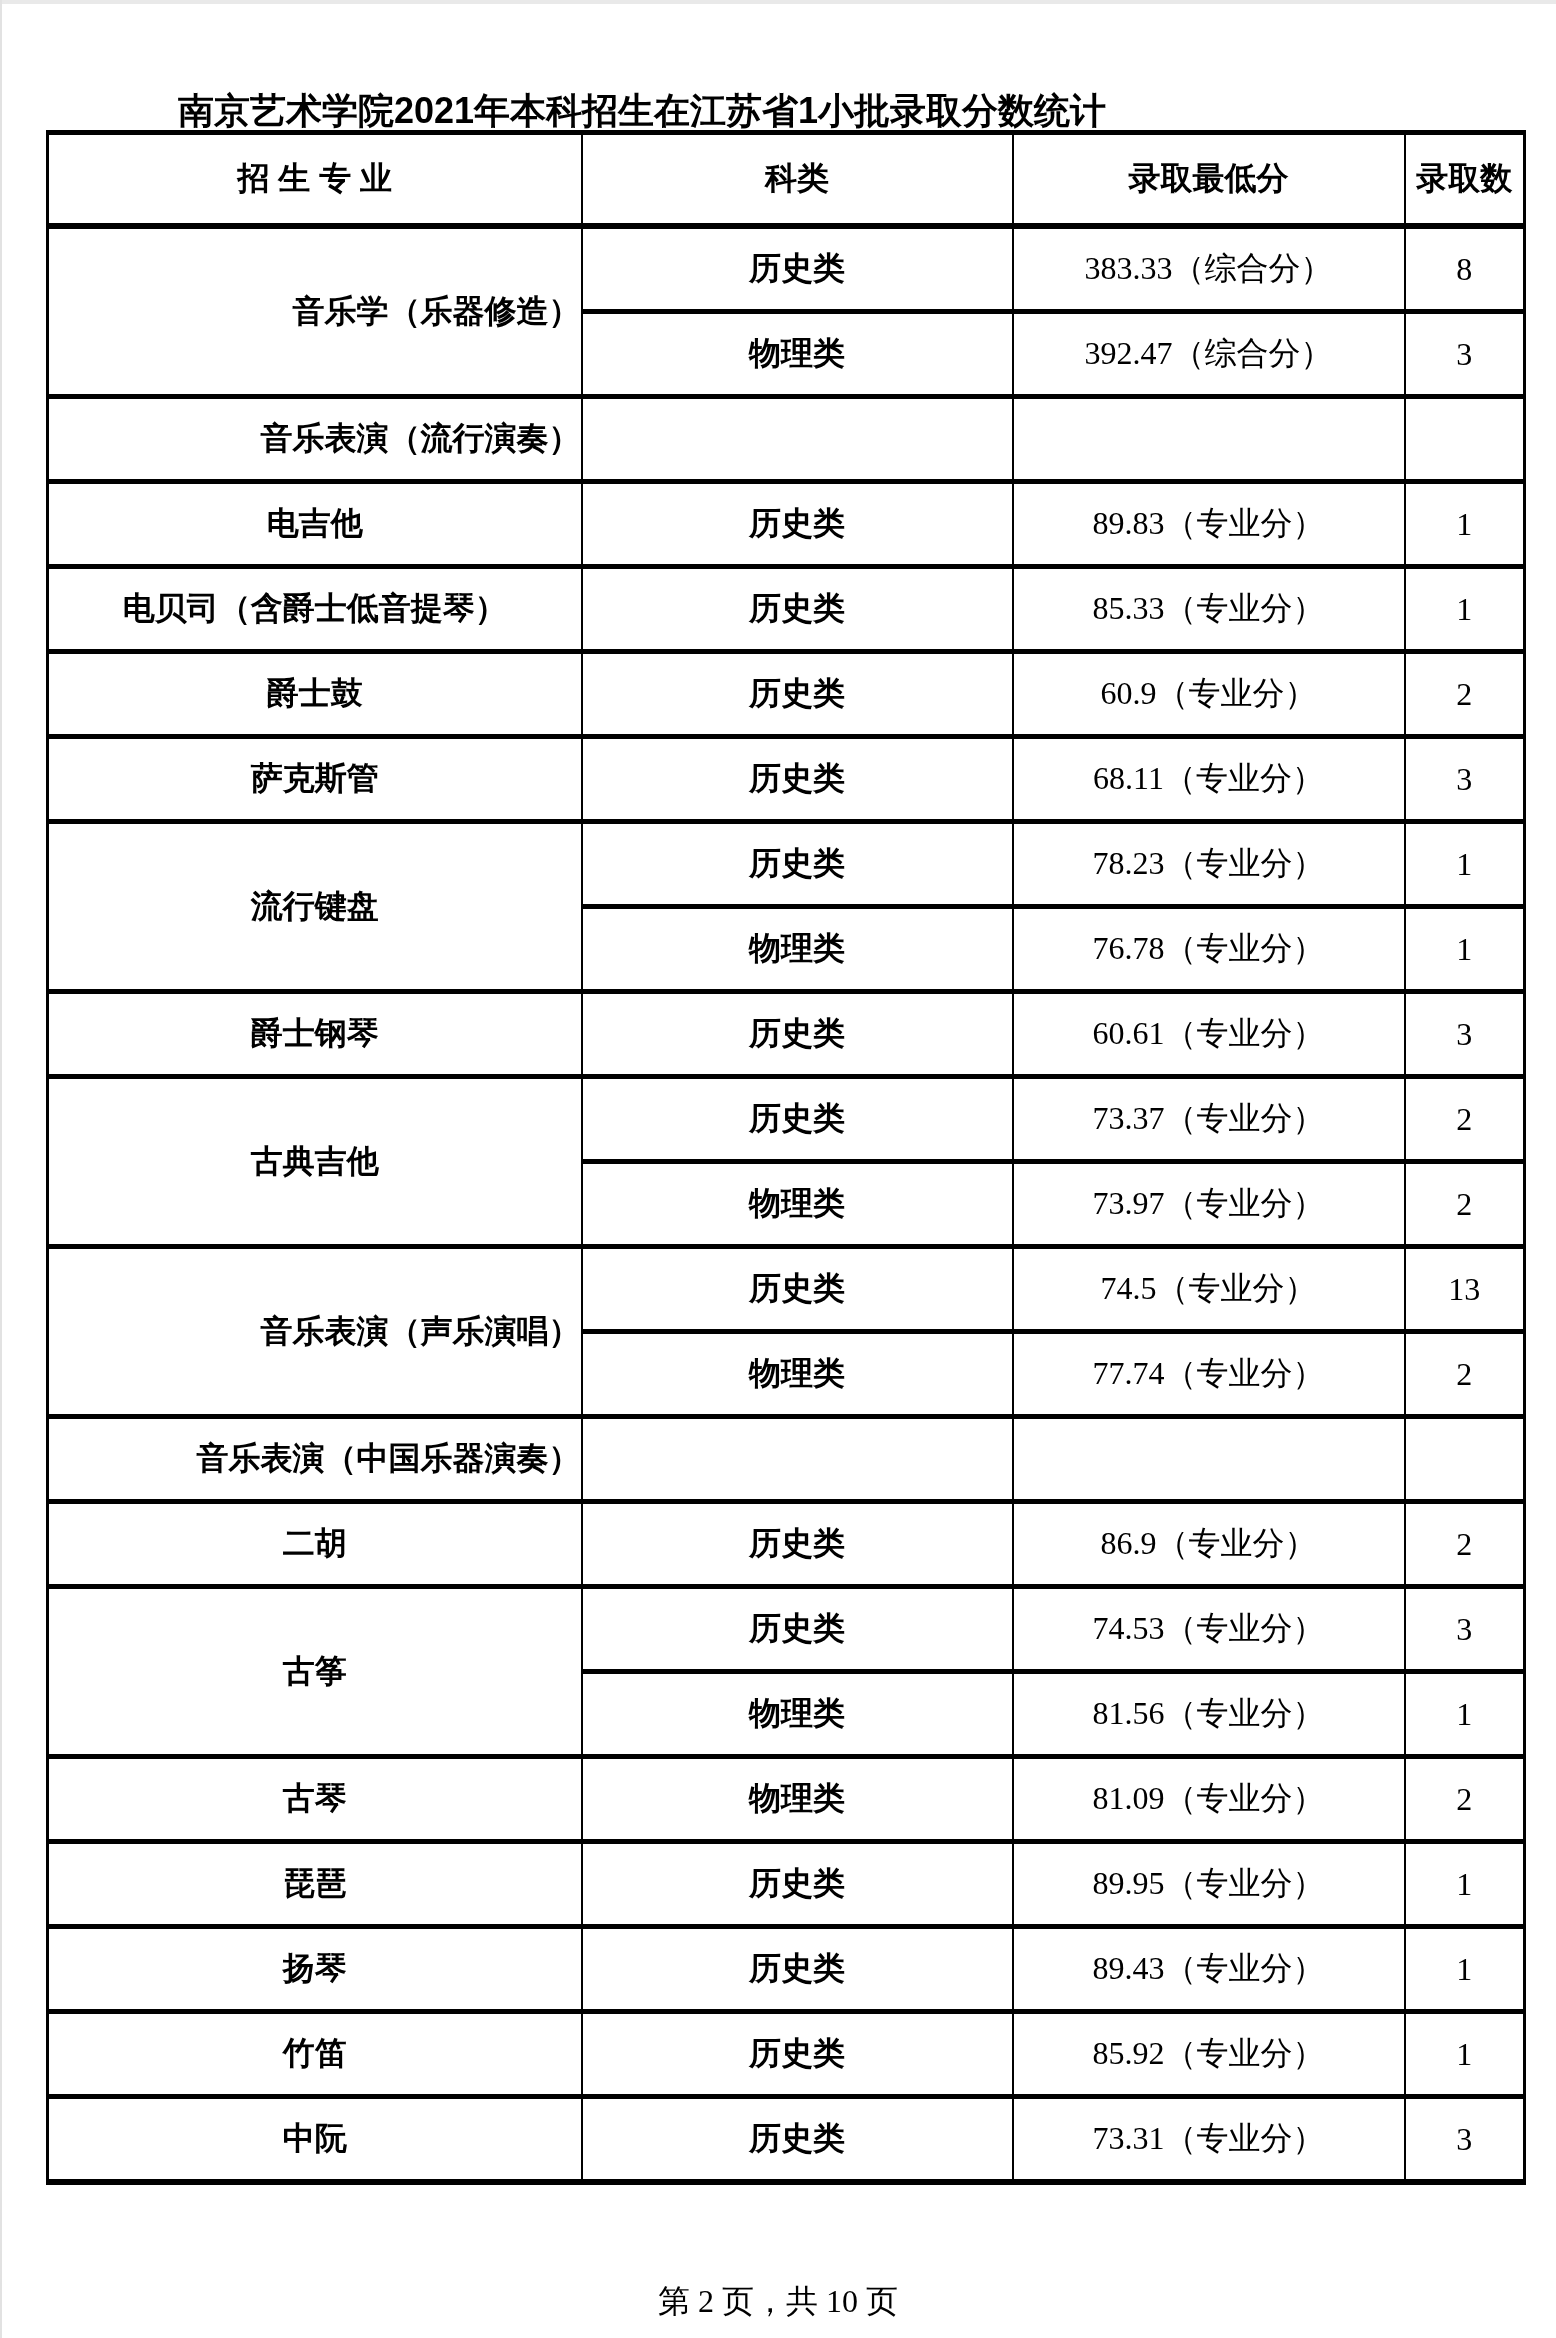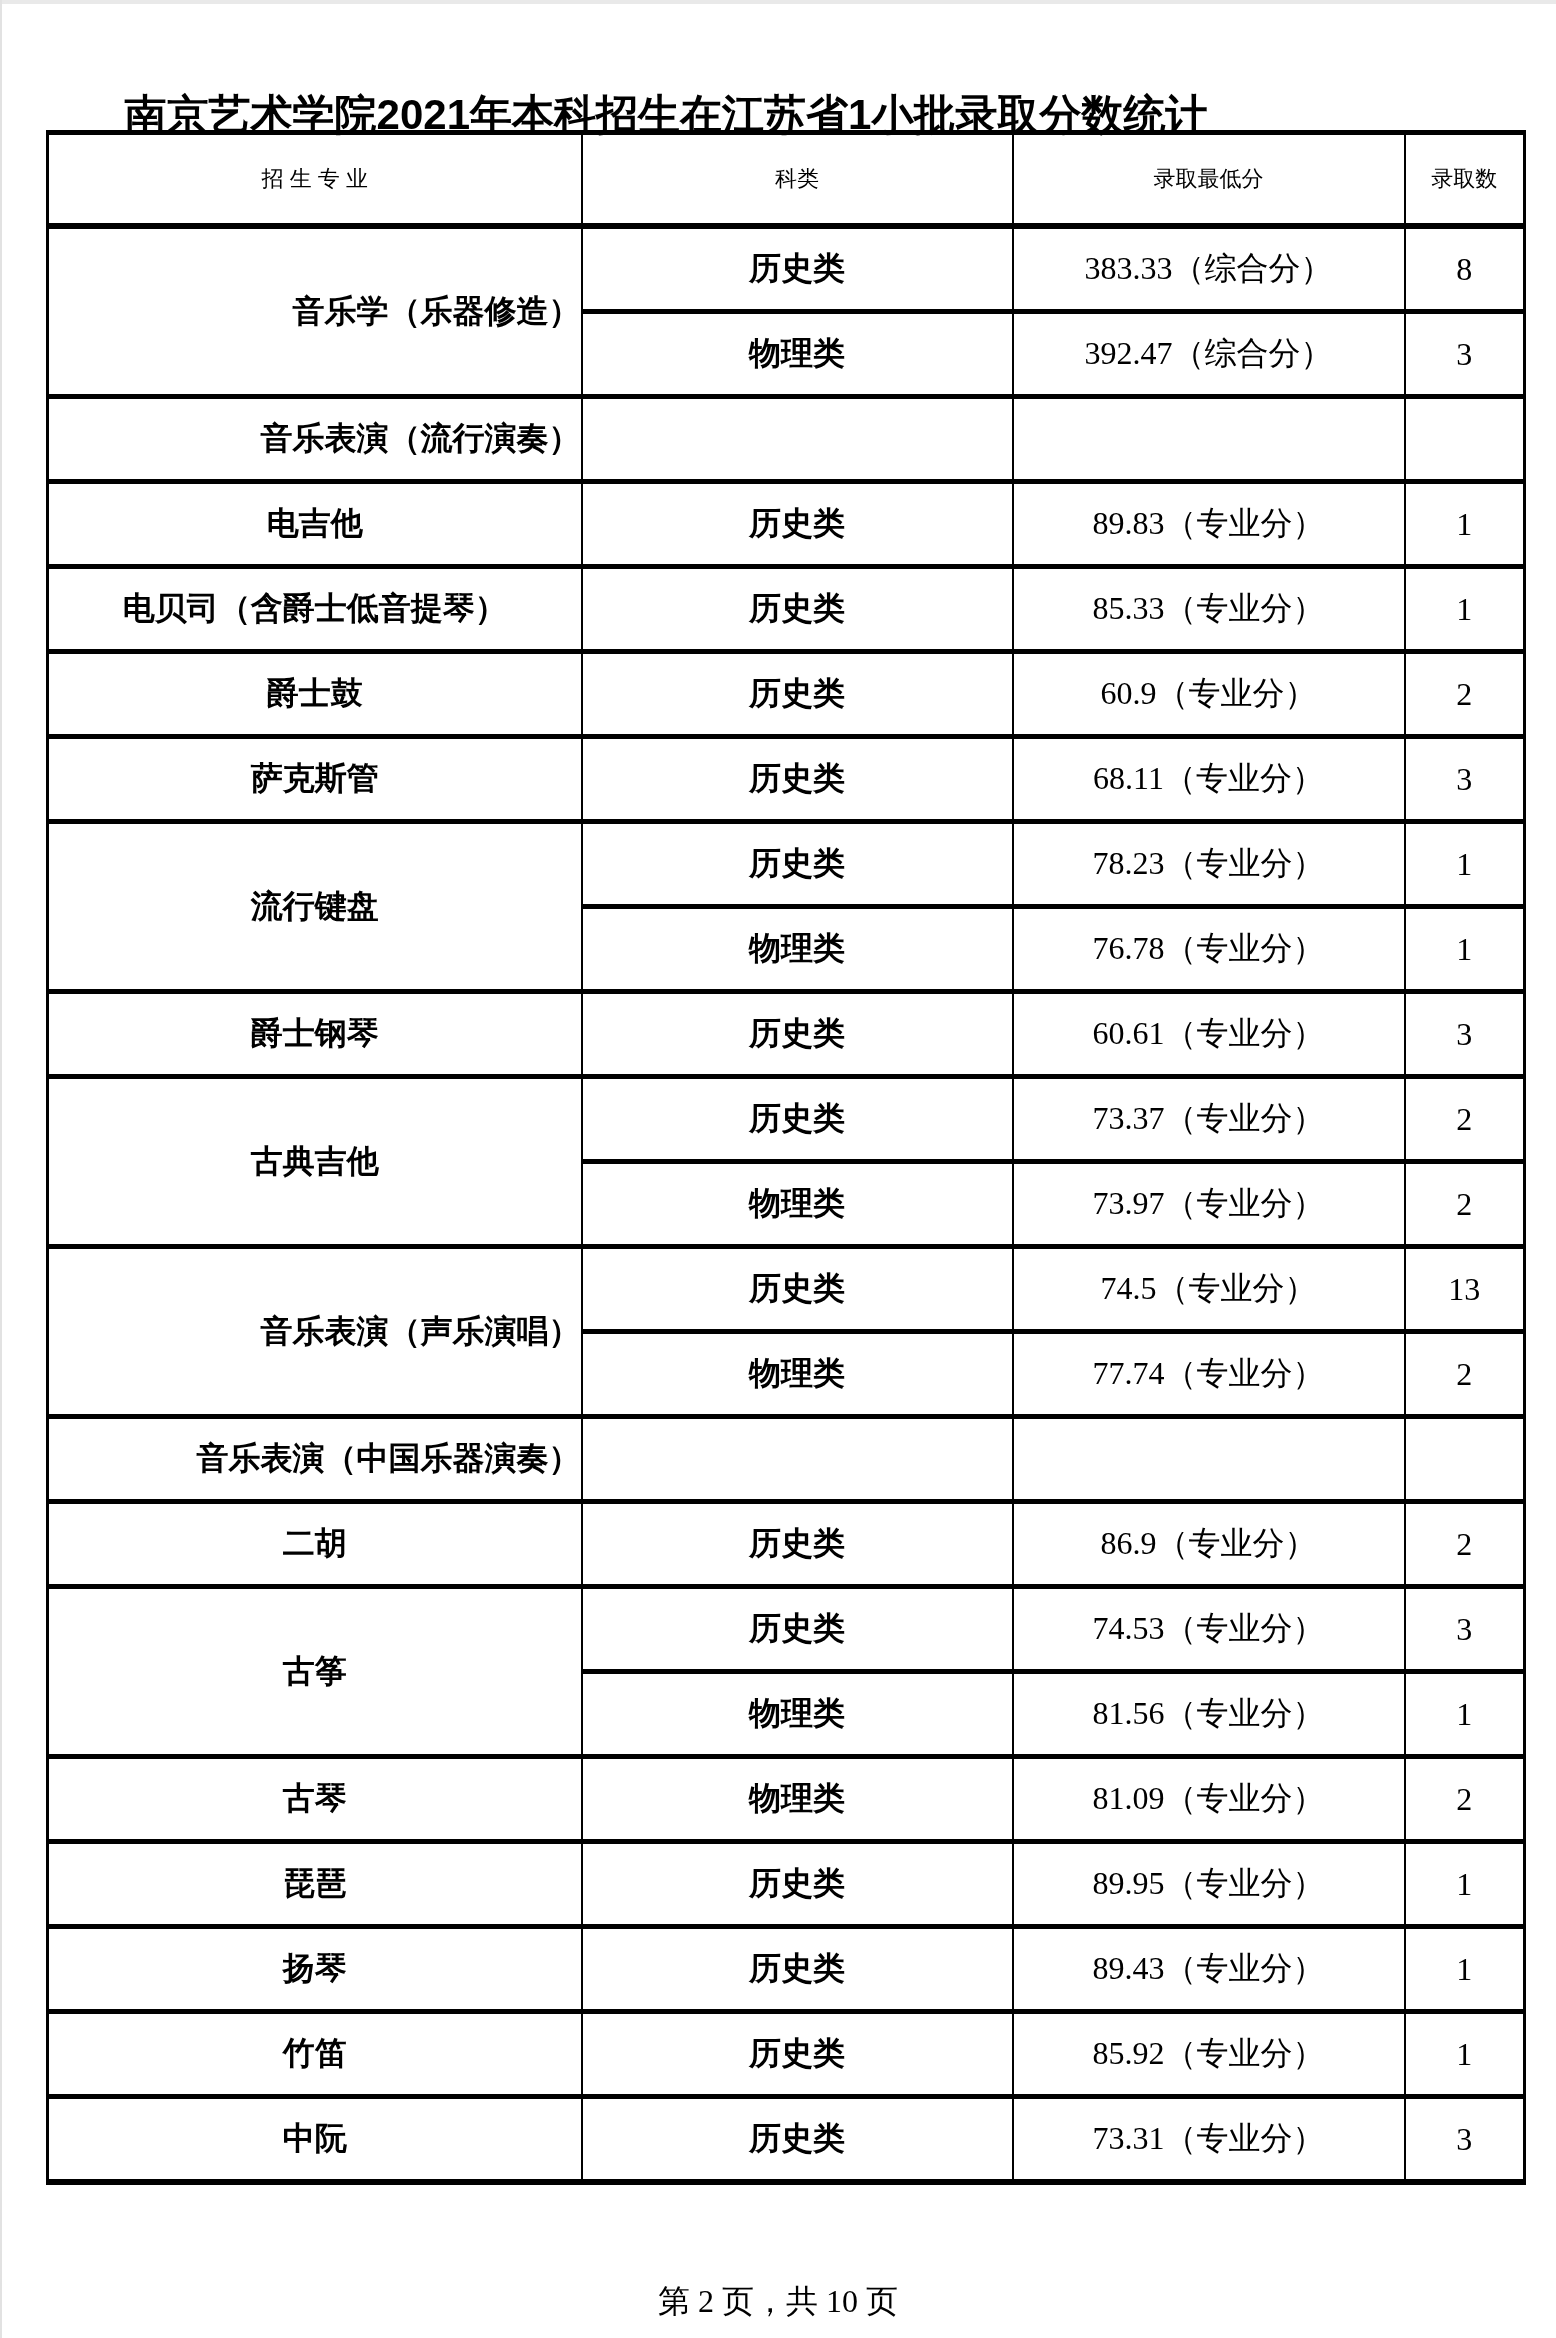--- a/index.html
+++ b/index.html
@@ -25,26 +25,25 @@
     top: 0; left: 0;
     width: 2px; height: 2338px;
     background: #e2e2e2;
   }
   .doc-title {
     position: absolute;
     top: 64px;
     left: 0;
     width: 1284px;
     text-align: center;
-    font-size: 42px;
+    font-size: 36px;
     line-height: 46px;
     font-weight: 700;
     font-family: "Liberation Sans", "DejaVu Sans", sans-serif;
     white-space: nowrap;
-    padding-left: 24px;
   }
   table.score-table {
     position: absolute;
     left: 46px;
     top: 130px;
     width: 1477px;
     border-collapse: collapse;
     table-layout: fixed;
     border: 3px solid #000;
     border-top-width: 5px;
@@ -55,22 +54,22 @@
     border: 2px solid #000;
     border-top-width: 5px;
     border-bottom-width: 5px;
     text-align: center;
     vertical-align: middle;
     overflow: hidden;
     padding: 0;
   }
   .score-table th {
     height: 88px;
-    font-size: 22px;
-    font-weight: 400;
+    font-size: 32px;
+    font-weight: 700;
     border-bottom-width: 6px;
     font-family: "Liberation Sans", "DejaVu Sans", sans-serif;
   }
   .score-table td {
     height: 80px;
     font-size: 32px;
     font-weight: 600;
     font-family: "Liberation Sans", "DejaVu Sans", sans-serif;
   }
   td.major-left {

